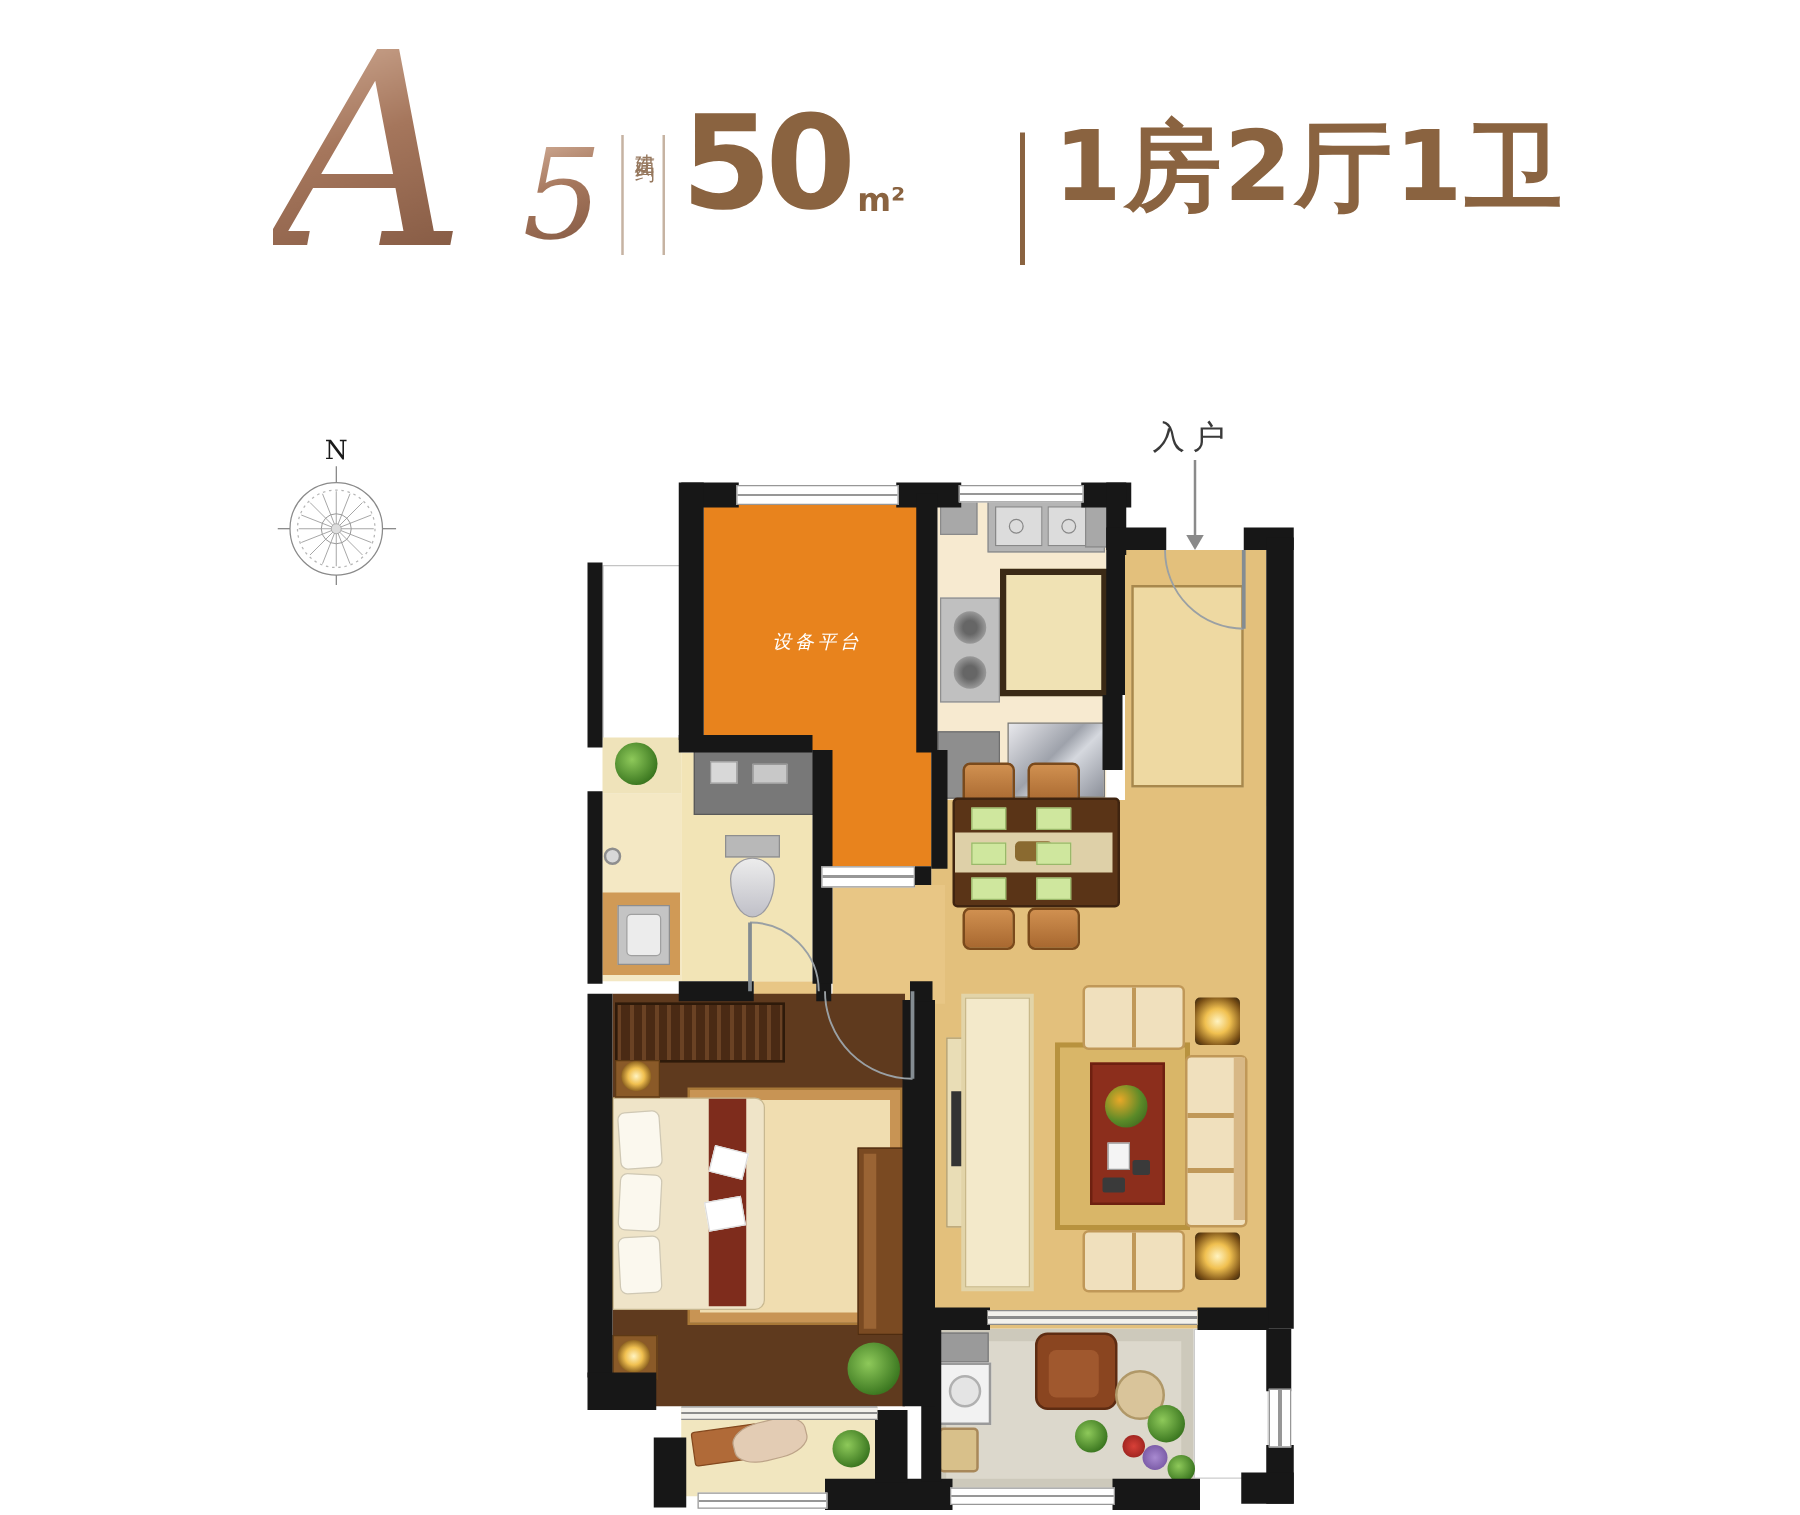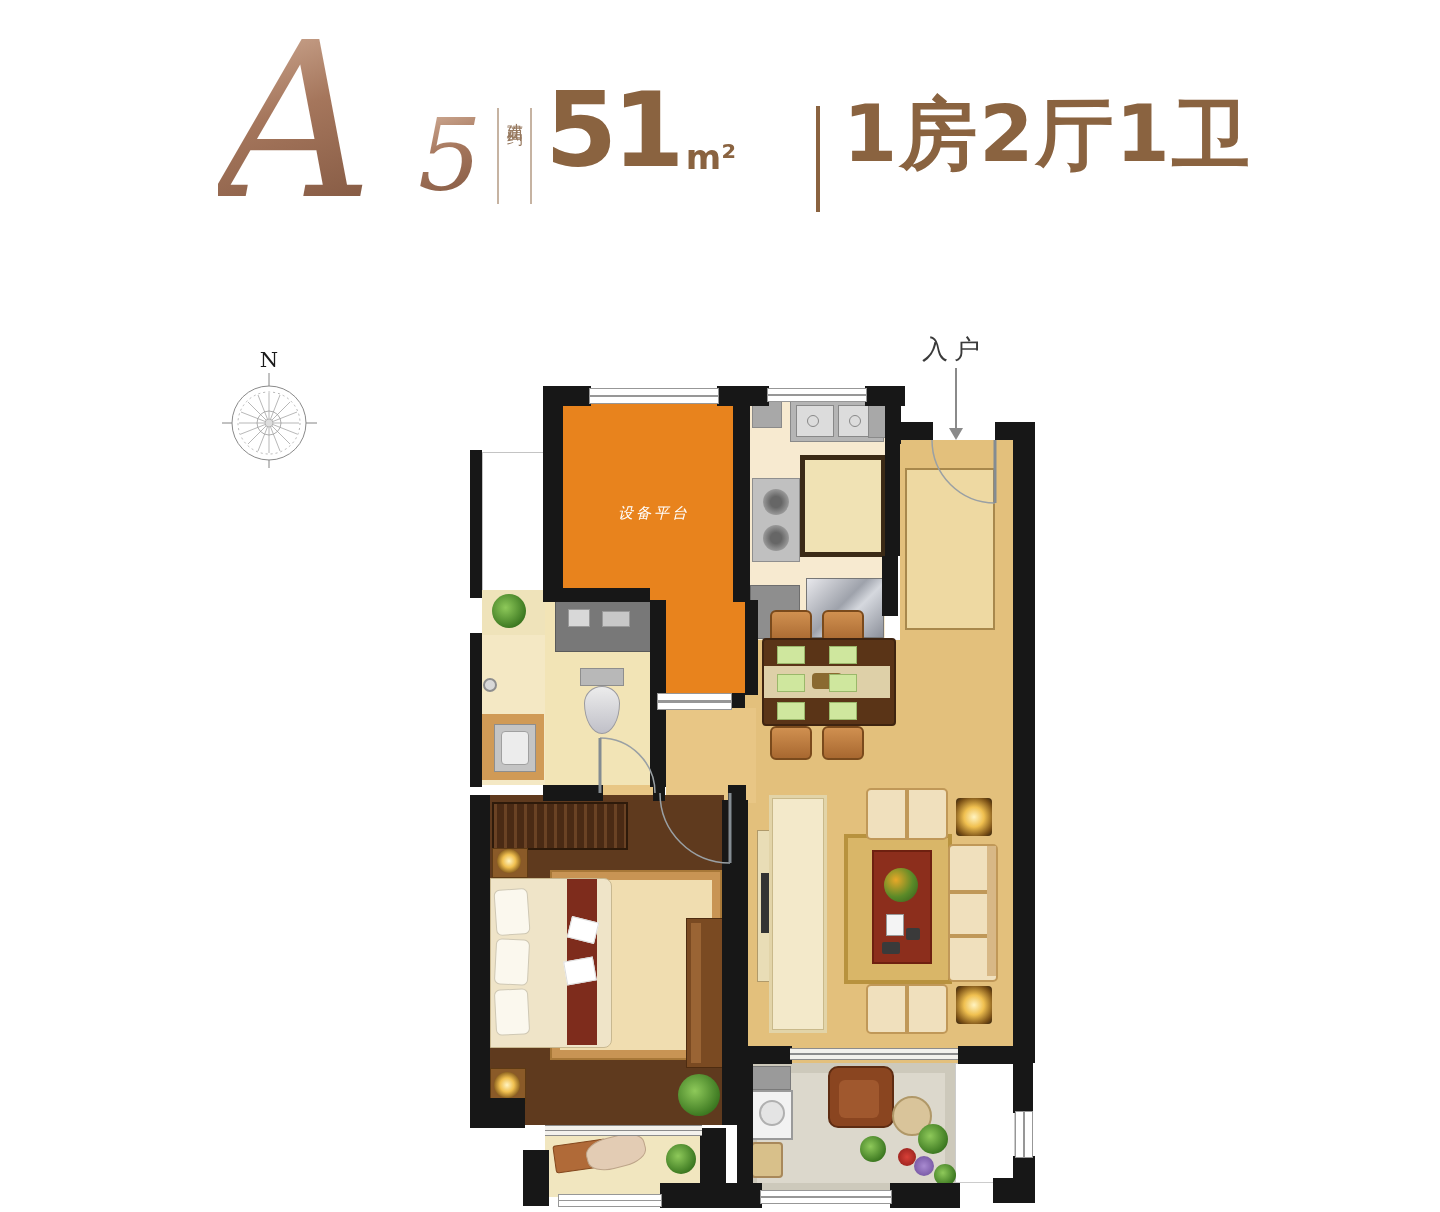--- a/index.html
+++ b/index.html
@@ -46,22 +46,22 @@
 </style>
 </head>
 <body>
 
 <div class="abs" style="left:218px;top:14px;width:320px;height:220px;">
   <span class="script-logo abs" style="left:0;top:0;font-size:215px;">A</span>
   <span class="script-logo abs" style="left:200px;top:92px;font-size:100px;">5</span>
 </div>
 <div class="abs area-prefix" style="left:497px;top:108px;">建面约</div>
 <div class="abs" style="left:545px;top:78px;display:flex;align-items:flex-end;">
-  <span class="big-brown" style="font-size:104px;line-height:1;letter-spacing:-5px;">51</span>
-  <span class="big-brown" style="font-size:34px;line-height:1;margin:0 0 8px 6px;">m²</span>
+  <span class="big-brown" style="font-size:104px;line-height:1;letter-spacing:-5px;">50</span>
+  <span class="big-brown" style="font-size:26px;line-height:1;margin:0 0 8px 6px;">m²</span>
 </div>
 <div class="abs" style="left:816px;top:106px;width:4px;height:106px;background:#8a6340;"></div>
 <div class="abs big-brown" style="left:843px;top:92px;font-size:78px;letter-spacing:2px;line-height:1.1;">1房2厅1卫</div>
 
 <svg class="abs" style="left:222px;top:345px;" width="95" height="125" viewBox="0 0 95 125">
   <text x="47" y="22" text-anchor="middle" font-family="DejaVu Serif,serif" font-size="21" fill="#1a1a1a">N</text>
   <line x1="47" y1="28" x2="47" y2="123" stroke="#666" stroke-width="0.8"></line>
   <line x1="0" y1="78" x2="95" y2="78" stroke="#666" stroke-width="0.8"></line>
   <circle cx="47" cy="78" r="37" fill="#fff" stroke="#8a8a8a" stroke-width="1"></circle>
   <circle cx="47" cy="78" r="31" fill="none" stroke="#b5b5b5" stroke-width="1" stroke-dasharray="2,3"></circle>

